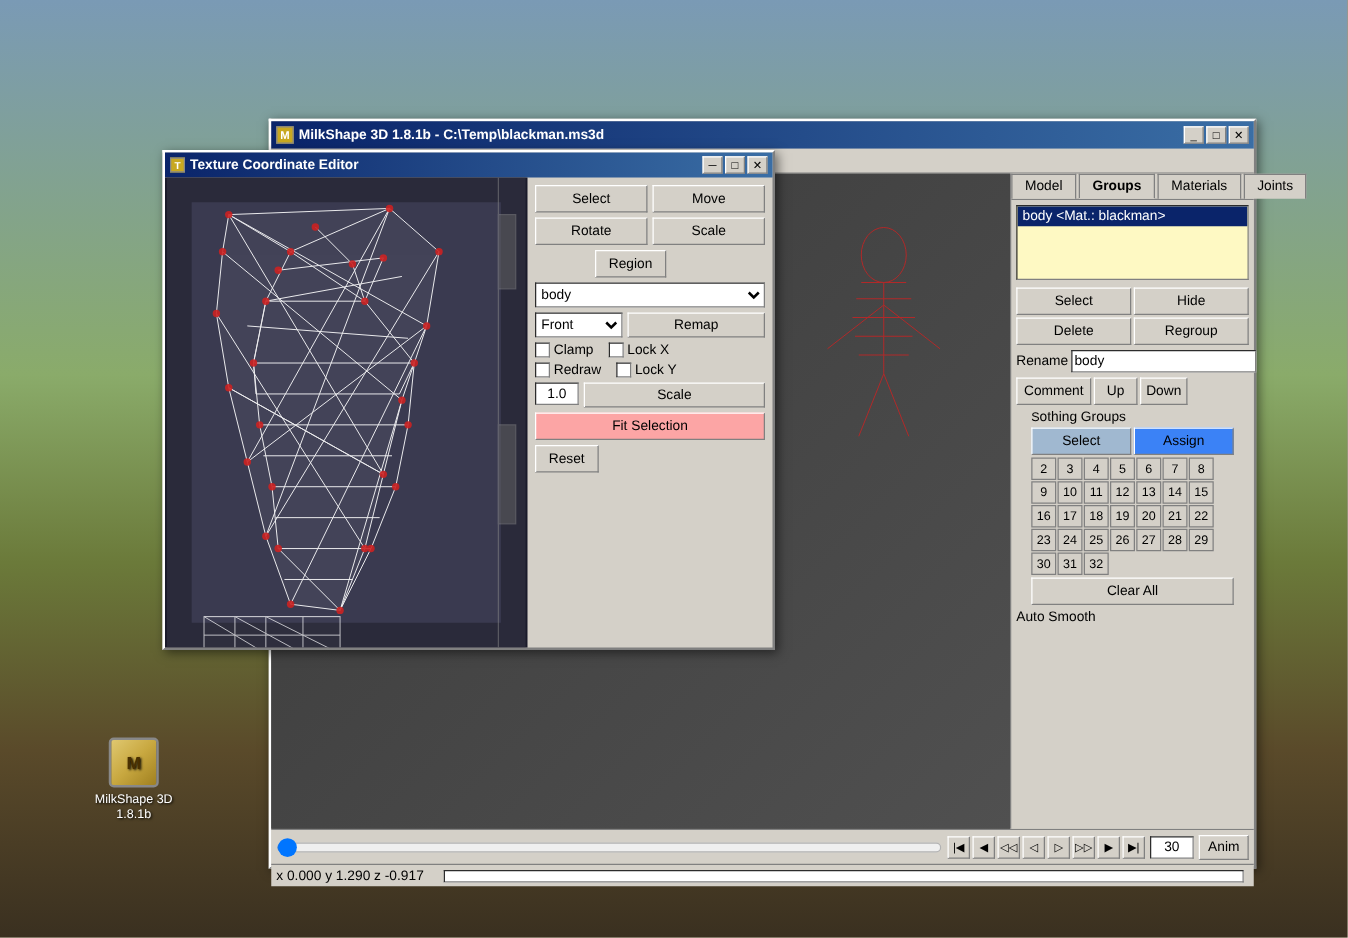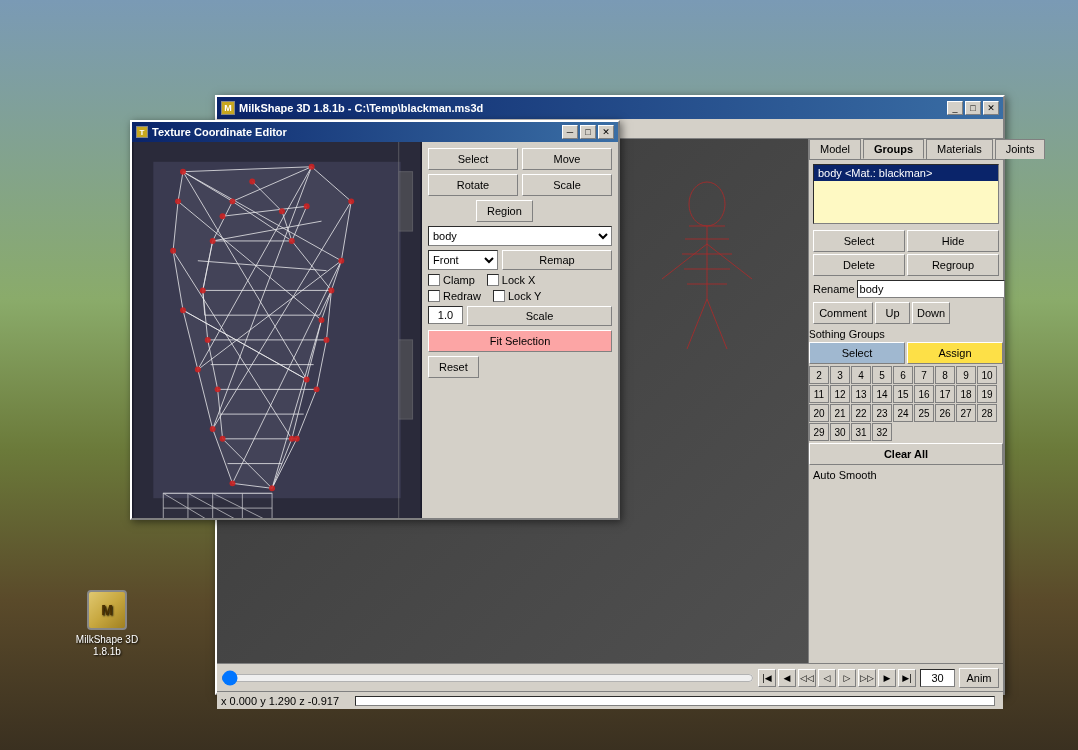--- a/index.html
+++ b/index.html
@@ -229,21 +229,21 @@
       flex: 1;
       height: 18px;
       font-size: 11px;
       border: 1px inset #808080;
       background: white;
       padding: 0 2px;
     }
 
     
     .smoothing-section {
-      padding: 2px 0;
+      padding: 2px 16px;
     }
     .smoothing-title {
       font-size: 11px;
       margin-bottom: 2px;
     }
     .smoothing-top-row {
       display: flex;
       gap: 2px;
       margin-bottom: 2px;
     }
@@ -253,21 +253,21 @@
       background: #a0b8d0;
       border: 1px solid #fff;
       border-right-color: #808080;
       border-bottom-color: #808080;
       font-size: 11px;
       cursor: pointer;
     }
     .smooth-btn-assign {
       flex: 1;
       height: 22px;
-      background: #fde047;
+      background: #3b82f6;
       border: 1px solid #fff;
       border-right-color: #808080;
       border-bottom-color: #808080;
       font-size: 11px;
       cursor: pointer;
     }
     .smooth-numbers {
       display: flex;
       flex-wrap: wrap;
       gap: 1px;
@@ -286,21 +286,20 @@
     }
     .clear-all-btn {
       width: 100%;
       height: 22px;
       background: #d4d0c8;
       border: 1px solid #fff;
       border-right-color: #808080;
       border-bottom-color: #808080;
       font-size: 11px;
       cursor: pointer;
-      font-weight: bold;
     }
     .auto-smooth-row {
       padding: 2px 4px;
       font-size: 11px;
     }
 
     
     .status-bar {
       height: 18px;
       background: #d4d0c8;

